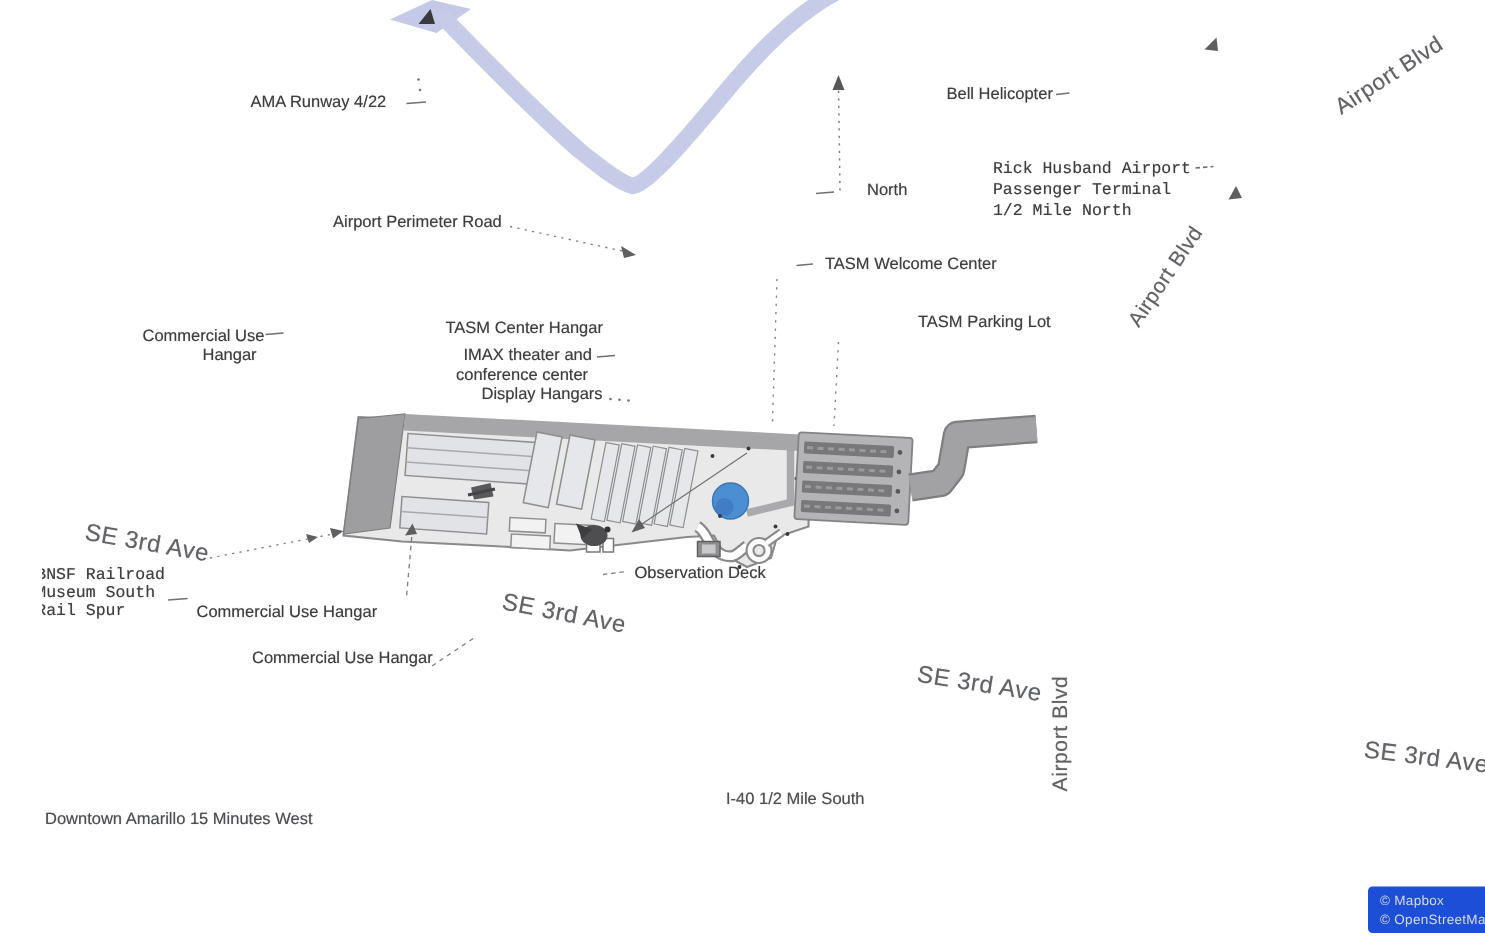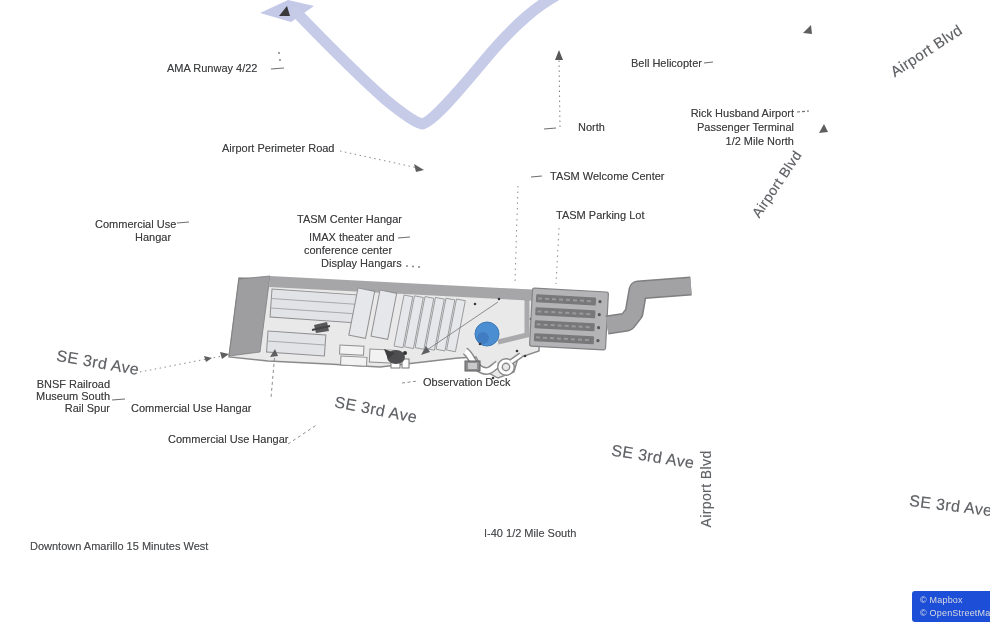--- a/index.html
+++ b/index.html
@@ -8,21 +8,21 @@
     background:#ffffff;
     font-family:"Liberation Sans","DejaVu Sans",sans-serif;
     margin-left:28px;
   }
   #mapart{position:absolute;left:0;top:0;}
   .lbl{
     position:absolute;font-size:11px;line-height:13px;color:#3d3e40;
     white-space:nowrap;text-shadow:0 0 .6px rgba(70,70,70,.55);
   }
   .lbl.block{line-height:14px;}
-  .lbl.right{text-align:right;}
+  .lbl.right{font-family:Liberation Mono, monospace;}
   .lbl.dim{color:#4c4e51;}
   .street{
     position:absolute;font-size:16px;color:#606266;white-space:nowrap;
     letter-spacing:.4px;text-shadow:0 0 .7px rgba(96,98,102,.5);
   }
   .street.small{font-size:14px;}
   .street.topright{font-size:15px;}
   .attribution{
     position:absolute;left:884px;top:591px;width:104px;height:31px;
     background:#1d4ed8;border-radius:3px;color:#d8dbe1;font-size:9px;
@@ -228,21 +228,21 @@
   <div>Passenger Terminal</div>
   <div>1/2 Mile North</div>
 </div>
 
 <div class="lbl" style="left:194px;top:142px">Airport Perimeter Road</div>
 
 <div class="lbl" style="left:522px;top:170px">TASM Welcome Center</div>
 
 <div class="lbl" style="left:269px;top:213px">TASM Center Hangar</div>
 
-<div class="lbl" style="left:528px;top:209px">TASM Parking Lot</div>
+<div class="lbl" style="left:584px;top:209px">TASM Parking Lot</div>
 
 <div class="lbl" style="left:67px;top:218px">
   <div>Commercial Use</div>
   <div style="padding-left:40px">Hangar</div>
 </div>
 
 <div class="lbl" style="left:281px;top:231px">IMAX theater and</div>
 <div class="lbl" style="left:276px;top:244px">conference center</div>
 <div class="lbl" style="left:293px;top:257px">Display Hangars</div>
 

